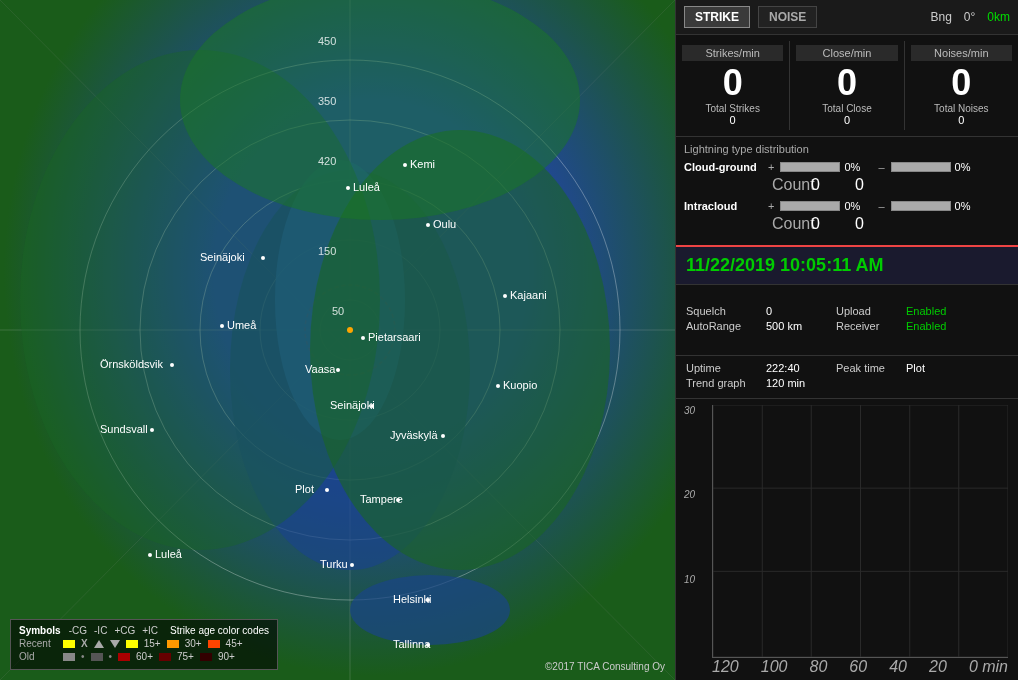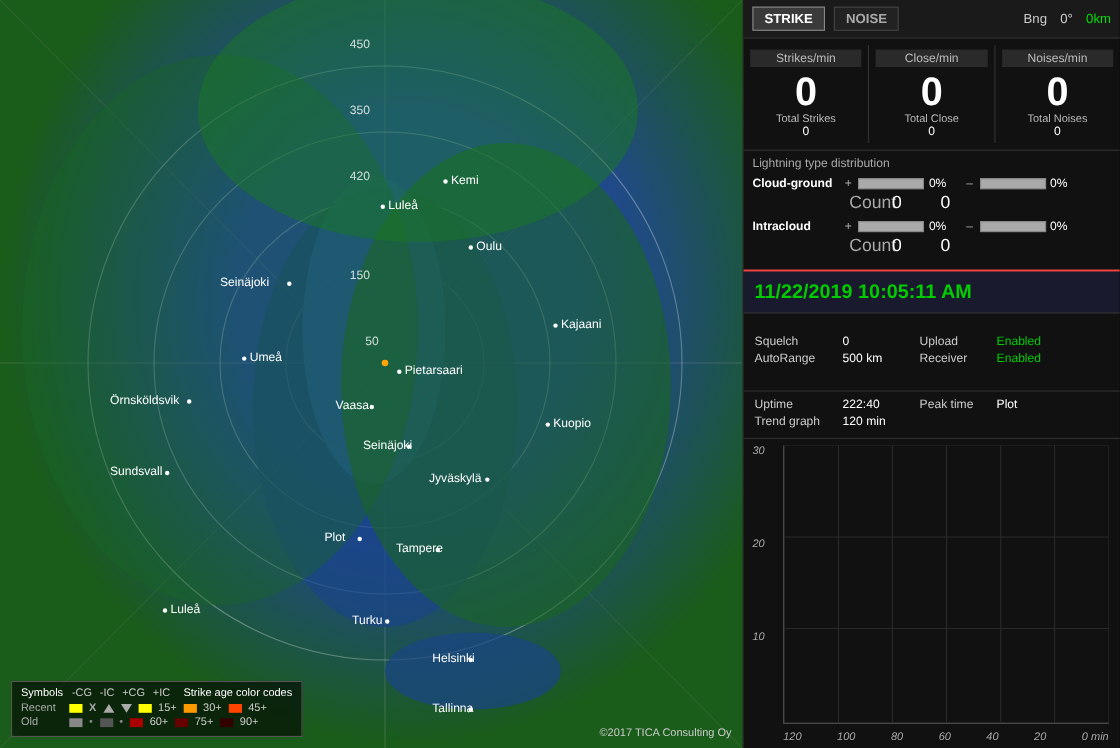--- a/index.html
+++ b/index.html
@@ -411,21 +411,21 @@
   <div class="city-label" style="left:320px;top:558px">Turku</div>
 
   <div class="city-dot" style="left:428px;top:600px"></div>
   <div class="city-label" style="left:393px;top:593px">Helsinki</div>
 
   <div class="city-dot" style="left:428px;top:645px"></div>
   <div class="city-label" style="left:393px;top:638px">Tallinna</div>
 
   <div class="map-legend">
     <div class="legend-row">
-      <span style="color:#fff;margin-right:4px;">Symbols</span>
+      <span style="color:#fff;margin-right:4px;font-weight:bold;">Symbols</span>
       <span style="color:#ccc;">-CG</span>
       <span style="color:#ccc;margin-left:3px;">-IC</span>
       <span style="color:#ccc;margin-left:3px;">+CG</span>
       <span style="color:#ccc;margin-left:3px;">+IC</span>
       <span style="color:#fff;margin-left:8px;">Strike age color codes</span>
     </div>
     <div class="legend-row" style="gap:6px;">
       <span style="color:#aaa;width:38px;">Recent</span>
       <span class="leg-box" style="background:#ffff00;"></span>
       <span class="leg-x">X</span>
@@ -576,21 +576,21 @@
         <line x1="0%" y1="0" x2="0%" y2="100%" stroke="#2a2a2a" stroke-width="1"></line>
         <line x1="16.7%" y1="0" x2="16.7%" y2="100%" stroke="#2a2a2a" stroke-width="1"></line>
         <line x1="33.3%" y1="0" x2="33.3%" y2="100%" stroke="#2a2a2a" stroke-width="1"></line>
         <line x1="50%" y1="0" x2="50%" y2="100%" stroke="#2a2a2a" stroke-width="1"></line>
         <line x1="66.7%" y1="0" x2="66.7%" y2="100%" stroke="#2a2a2a" stroke-width="1"></line>
         <line x1="83.3%" y1="0" x2="83.3%" y2="100%" stroke="#2a2a2a" stroke-width="1"></line>
         <line x1="100%" y1="0" x2="100%" y2="100%" stroke="#2a2a2a" stroke-width="1"></line>
       </svg>
 
       
-      <div style="position:absolute;bottom:-18px;left:0;right:0;display:flex;justify-content:space-between;font-size:10px;color:#aaa;">
+      <div style="position:absolute;bottom:-18px;left:0;right:0;display:flex;justify-content:space-between;font-size:16px;color:#aaa;">
         <span>120</span>
         <span>100</span>
         <span>80</span>
         <span>60</span>
         <span>40</span>
         <span>20</span>
         <span>0 min</span>
       </div>
     </div>
   </div>

